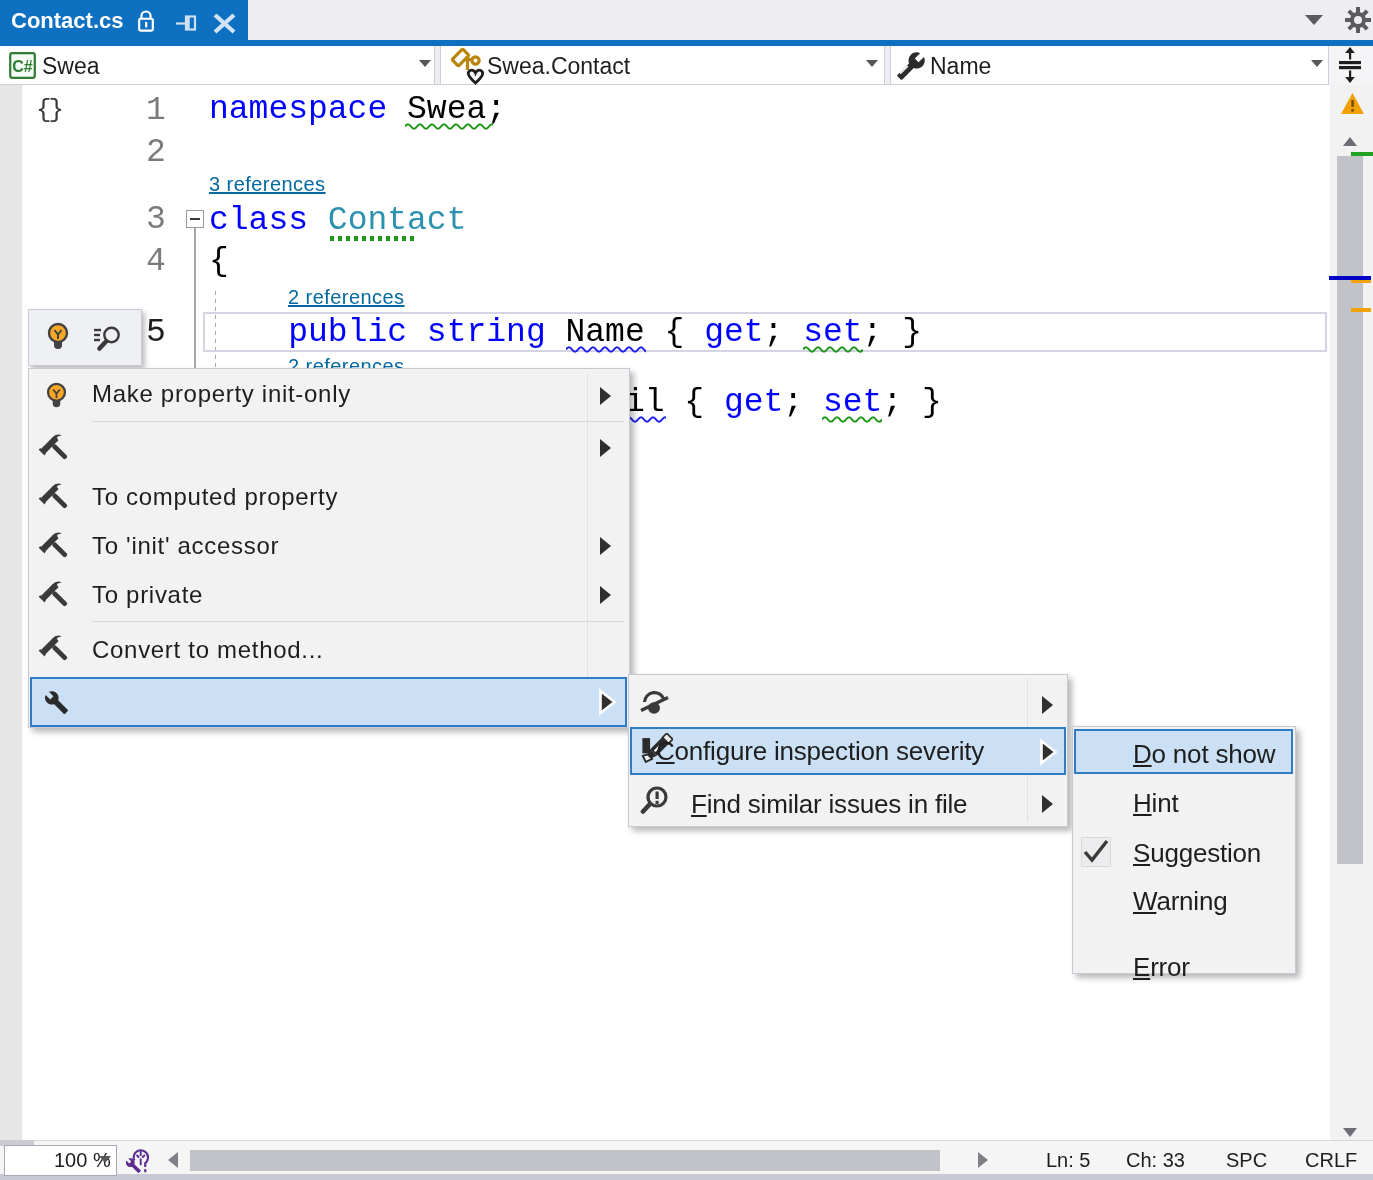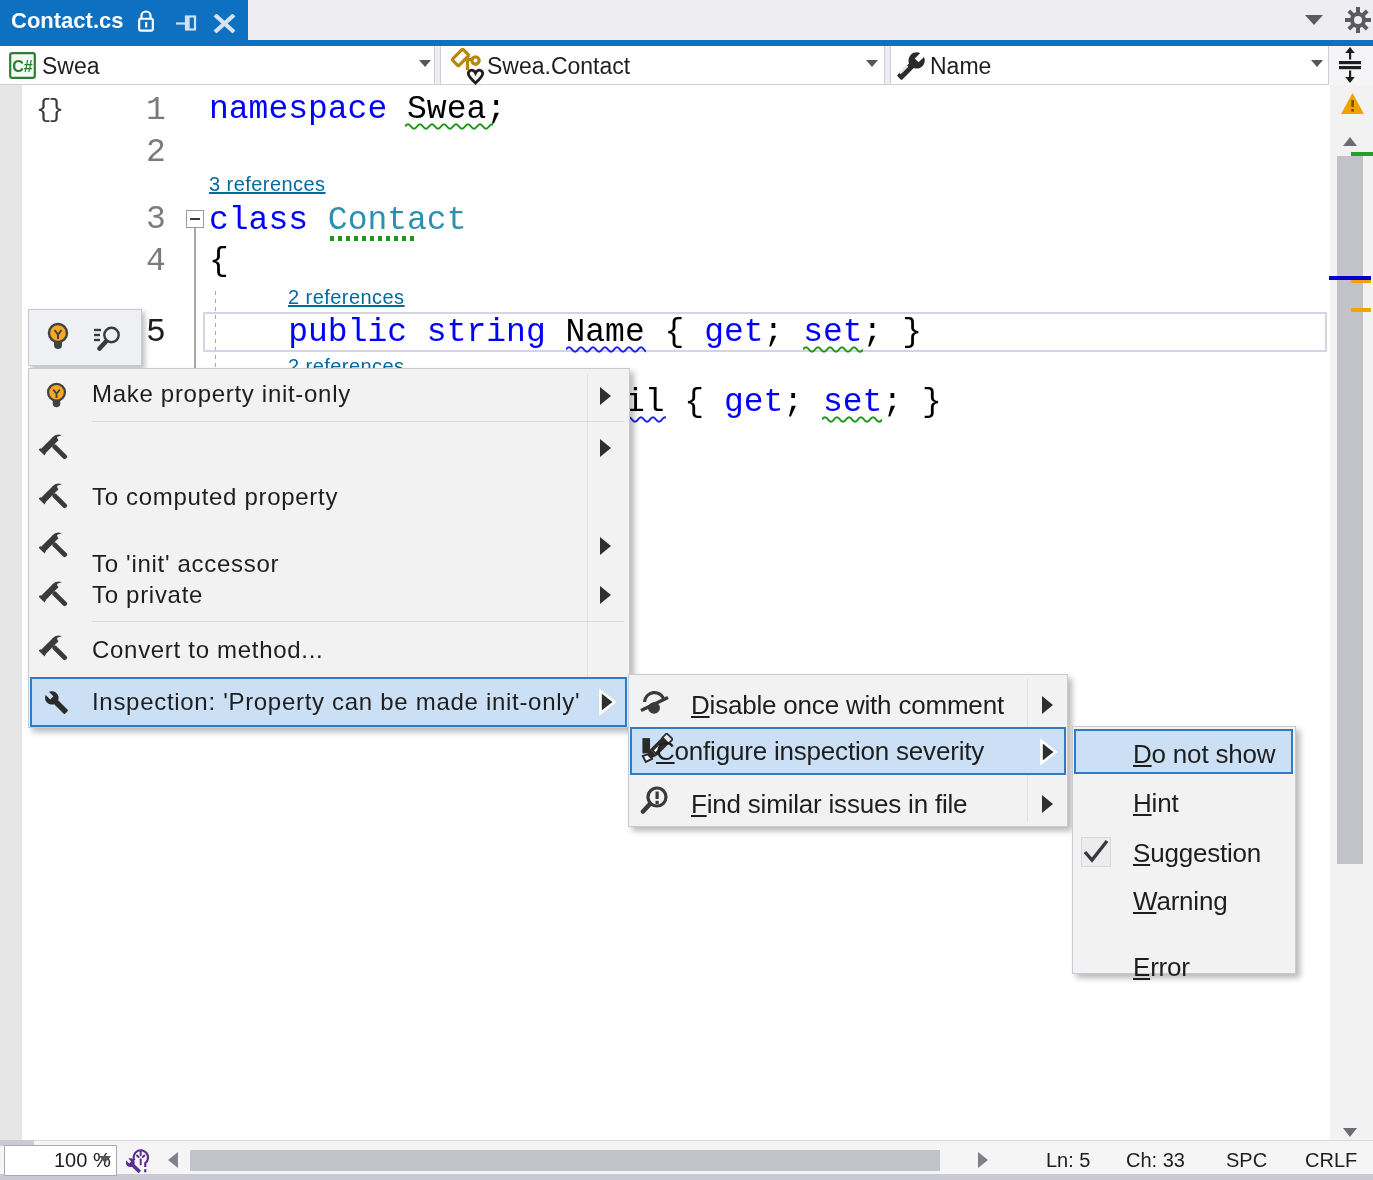--- a/index.html
+++ b/index.html
@@ -204,52 +204,50 @@
   <div class="abs arrow-r" style="left:600px;top:439px;"></div>
 
   <svg class="abs hammer" style="left:39px;top:476px;" width="40" height="40" viewBox="0 0 28 28">
       <use href="#hammericon"></use>
     </svg>
   <div class="abs mitem" style="left:92px;top:483px;">To computed property</div>
 
   <svg class="abs hammer" style="left:39px;top:525px;" width="40" height="40" viewBox="0 0 28 28">
       <use href="#hammericon"></use>
     </svg>
-  <div class="abs mitem" style="left:92px;top:532px;margin-top:18px;">To 'init' accessor</div>
+  <div class="abs mitem" style="left:92px;top:532px;">To 'init' accessor</div>
   <div class="abs arrow-r" style="left:600px;top:537px;"></div>
 
   <svg class="abs hammer" style="left:39px;top:574px;" width="40" height="40" viewBox="0 0 28 28">
       <use href="#hammericon"></use>
     </svg>
   <div class="abs mitem" style="left:92px;top:581px;">To private</div>
   <div class="abs arrow-r" style="left:600px;top:586px;"></div>
 
   <svg class="abs hammer" style="left:39px;top:628px;" width="40" height="40" viewBox="0 0 28 28">
       <use href="#hammericon"></use>
     </svg>
   <div class="abs mitem" style="left:92px;top:636px;">Convert to method...</div>
 
   <div class="abs" style="left:30px;top:677px;width:597px;height:50px;background:#cbe0f5;border:2px solid #2f7cc6;"></div>
   <svg class="abs" style="left:44px;top:690px;" width="25" height="25" viewBox="0 0 24 24">
     <path d="M22.7 19l-9.1-9.1c.9-2.3.4-5-1.5-6.9-2-2-5-2.4-7.4-1.3L9 6 6 9 1.6 4.7C.4 7.1.9 10.1 2.9 12.1c1.9 1.9 4.6 2.4 6.9 1.5l9.1 9.1c.4.4 1 .4 1.4 0l2.3-2.3c.5-.4.5-1.1.1-1.4z" fill="#2b2b2b"></path>
   </svg>
-  <div class="abs mitem" style="left:92px;top:688px;">Inspection: 'Property can be made init-only'</div>
   <svg class="abs" style="left:597px;top:688px;" width="20" height="28" viewBox="0 0 20 28">
       <path d="M3.5 3 L17.5 14 L3.5 25 Z" fill="#2f2f2f" stroke="#ffffff" stroke-width="2.6"></path>
     </svg>
 
   <div class="abs" style="left:628px;top:674px;width:440px;height:153px;background:#f2f2f2;border:1px solid #c9c9d4;box-shadow:4px 4px 6px rgba(0,0,0,0.28);"></div>
   <div class="abs" style="left:1027px;top:679px;width:1px;height:143px;background:#e0e0e6;"></div>
 
   <svg class="abs" style="left:640px;top:688px;" width="30" height="30" viewBox="0 0 30 30">
     <path d="M4.5 14 A 10 10 0 0 1 24 11.5" fill="none" stroke="#3a3a3a" stroke-width="3.2"></path>
     <ellipse cx="14" cy="20" rx="6" ry="5.8" fill="#3a3a3a"></ellipse>
     <line x1="1" y1="22.5" x2="28" y2="9.5" stroke="#3a3a3a" stroke-width="3.6"></line>
   </svg>
-  <div class="abs mitem2" style="left:691px;top:690px;"><u>D</u>isable once with comment</div>
   <div class="abs arrow-r" style="left:1042px;top:696px;"></div>
 
   <div class="abs" style="left:630px;top:727px;width:436px;height:48px;background:#cbe0f5;border:2px solid #2f7cc6;"></div>
   <svg class="abs" style="left:639px;top:733px;" width="34" height="34" viewBox="0 0 40 40">
     <rect x="4" y="6" width="9" height="18" fill="#2b2b2b"></rect>
     <path d="M4.5 27 L12.5 24.5 L15.5 30.5 L8 34 Z" fill="#f2f2f2" stroke="#2b2b2b" stroke-width="2.2"></path>
     <g transform="rotate(45 22 18)">
       <rect x="17" y="-2" width="10" height="7" fill="#ececec" stroke="#2b2b2b" stroke-width="2"></rect>
       <rect x="16.5" y="5" width="11" height="20" fill="#2b2b2b"></rect>
       <rect x="20.7" y="14" width="2.6" height="9" fill="#ffffff"></rect>

